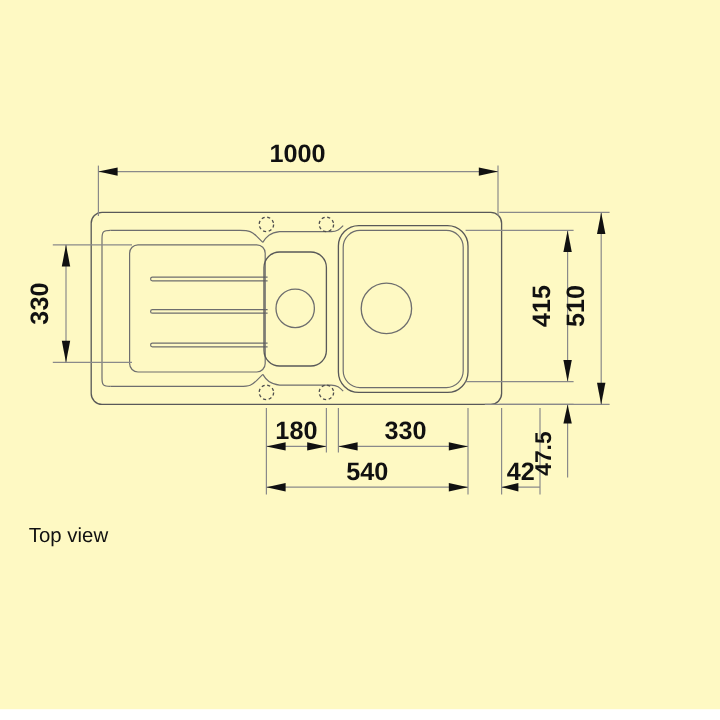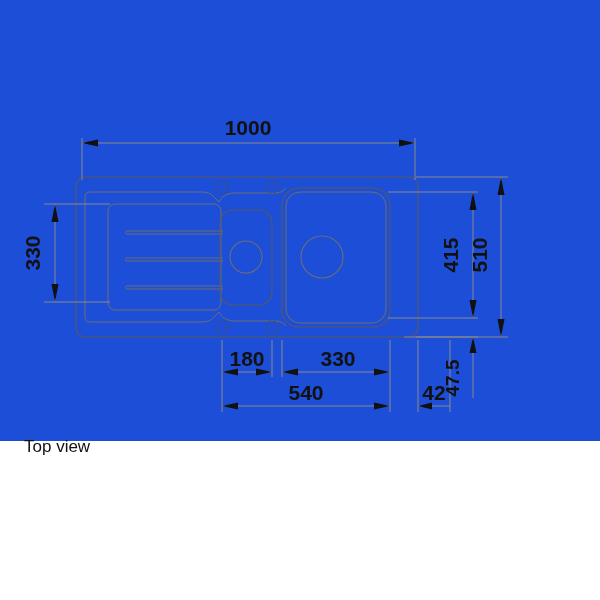--- a/index.html
+++ b/index.html
@@ -9,22 +9,22 @@
   }
   body {
     width: 600px;
     height: 600px;
     font-family: "Liberation Sans", sans-serif;
     overflow: hidden;
   }
   #drawing-root {
     position: relative;
     width: 600px;
-    height: 441px;
-    background: #1d4ed8;
+    height: 591px;
+    background: #fef9c3;
   }
   svg#technical-drawing {
     display: block;
     width: 600px;
     height: 600px;
   }
   .outline { fill: none; stroke: #595959; stroke-width: 1.1; }
   .outline-thin { fill: none; stroke: #6e6e6e; stroke-width: 1; }
   .groove { fill: none; stroke: #6e6e6e; stroke-width: 1; }
   .hole-dashed { fill: none; stroke: #4d4d4d; stroke-width: 1.1; stroke-dasharray: 2.6 2.2; }

